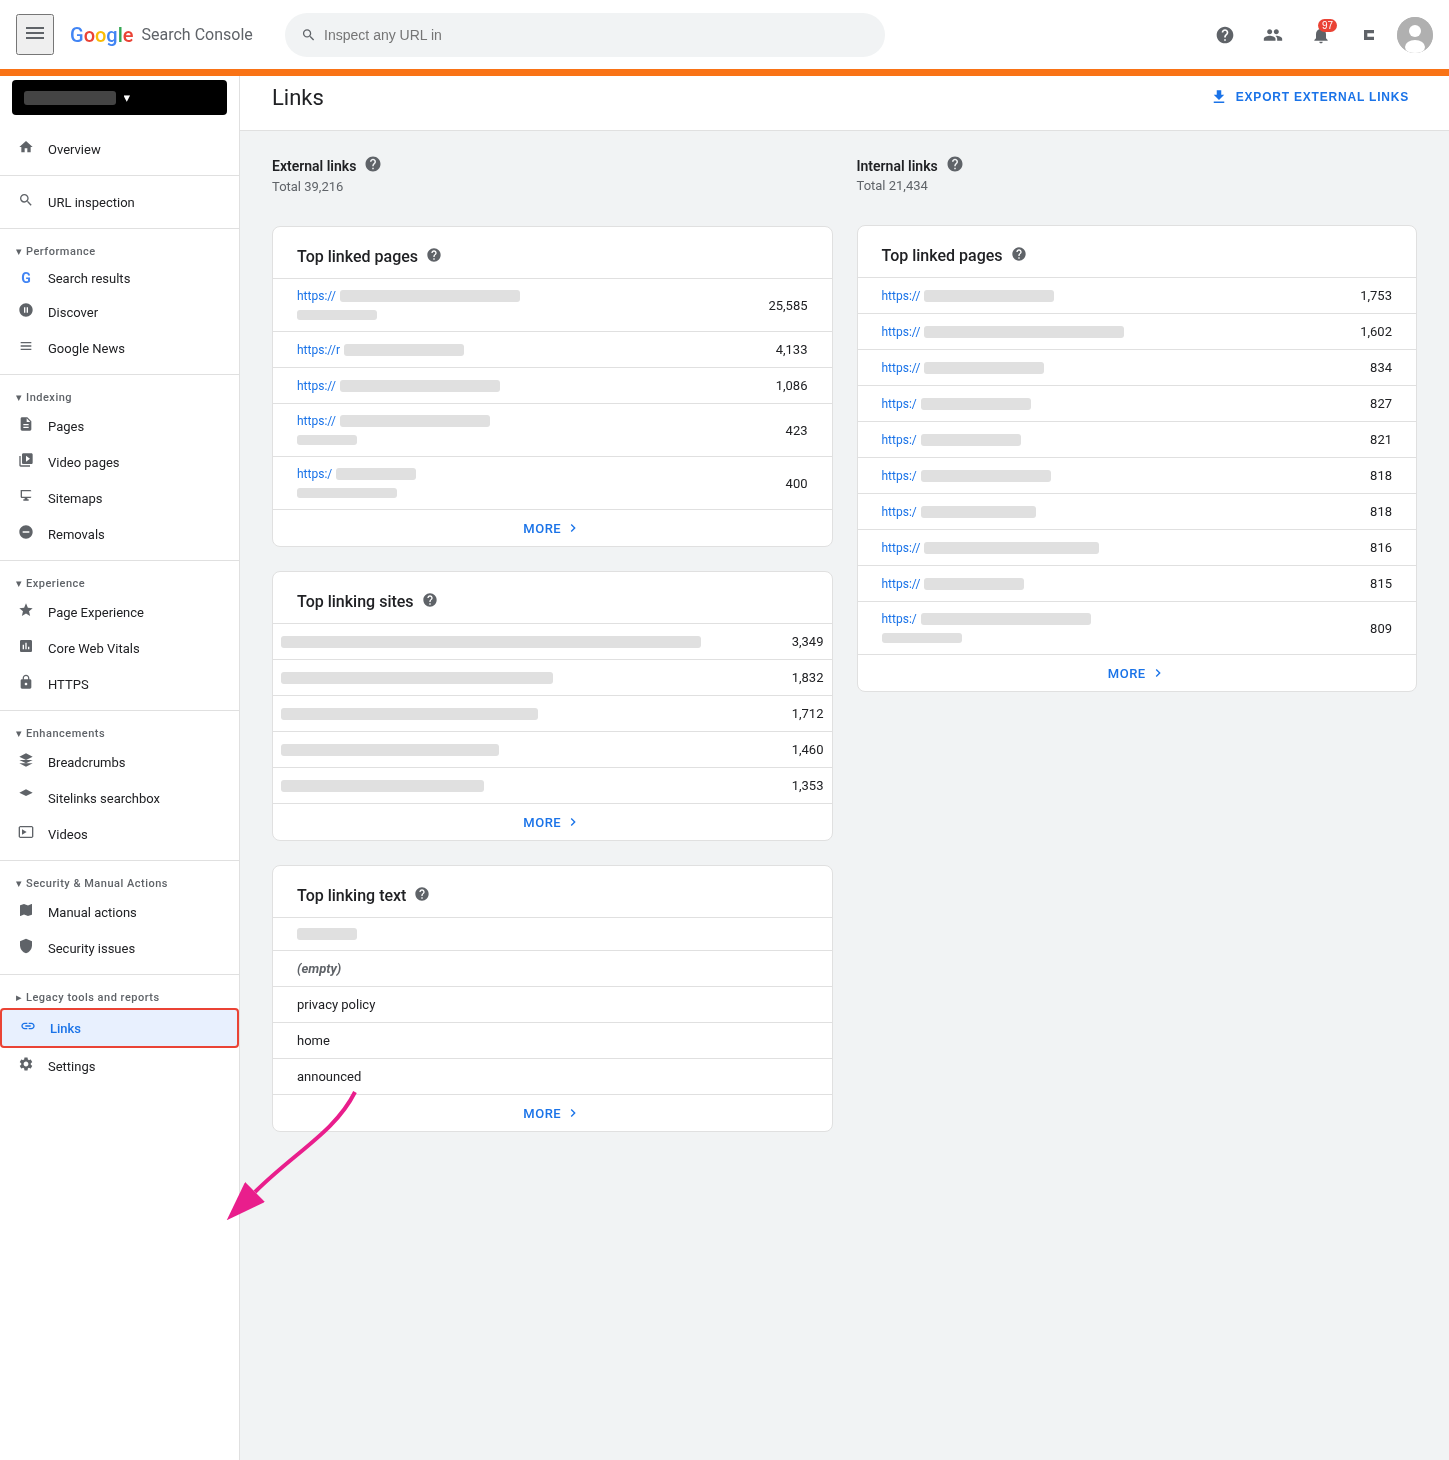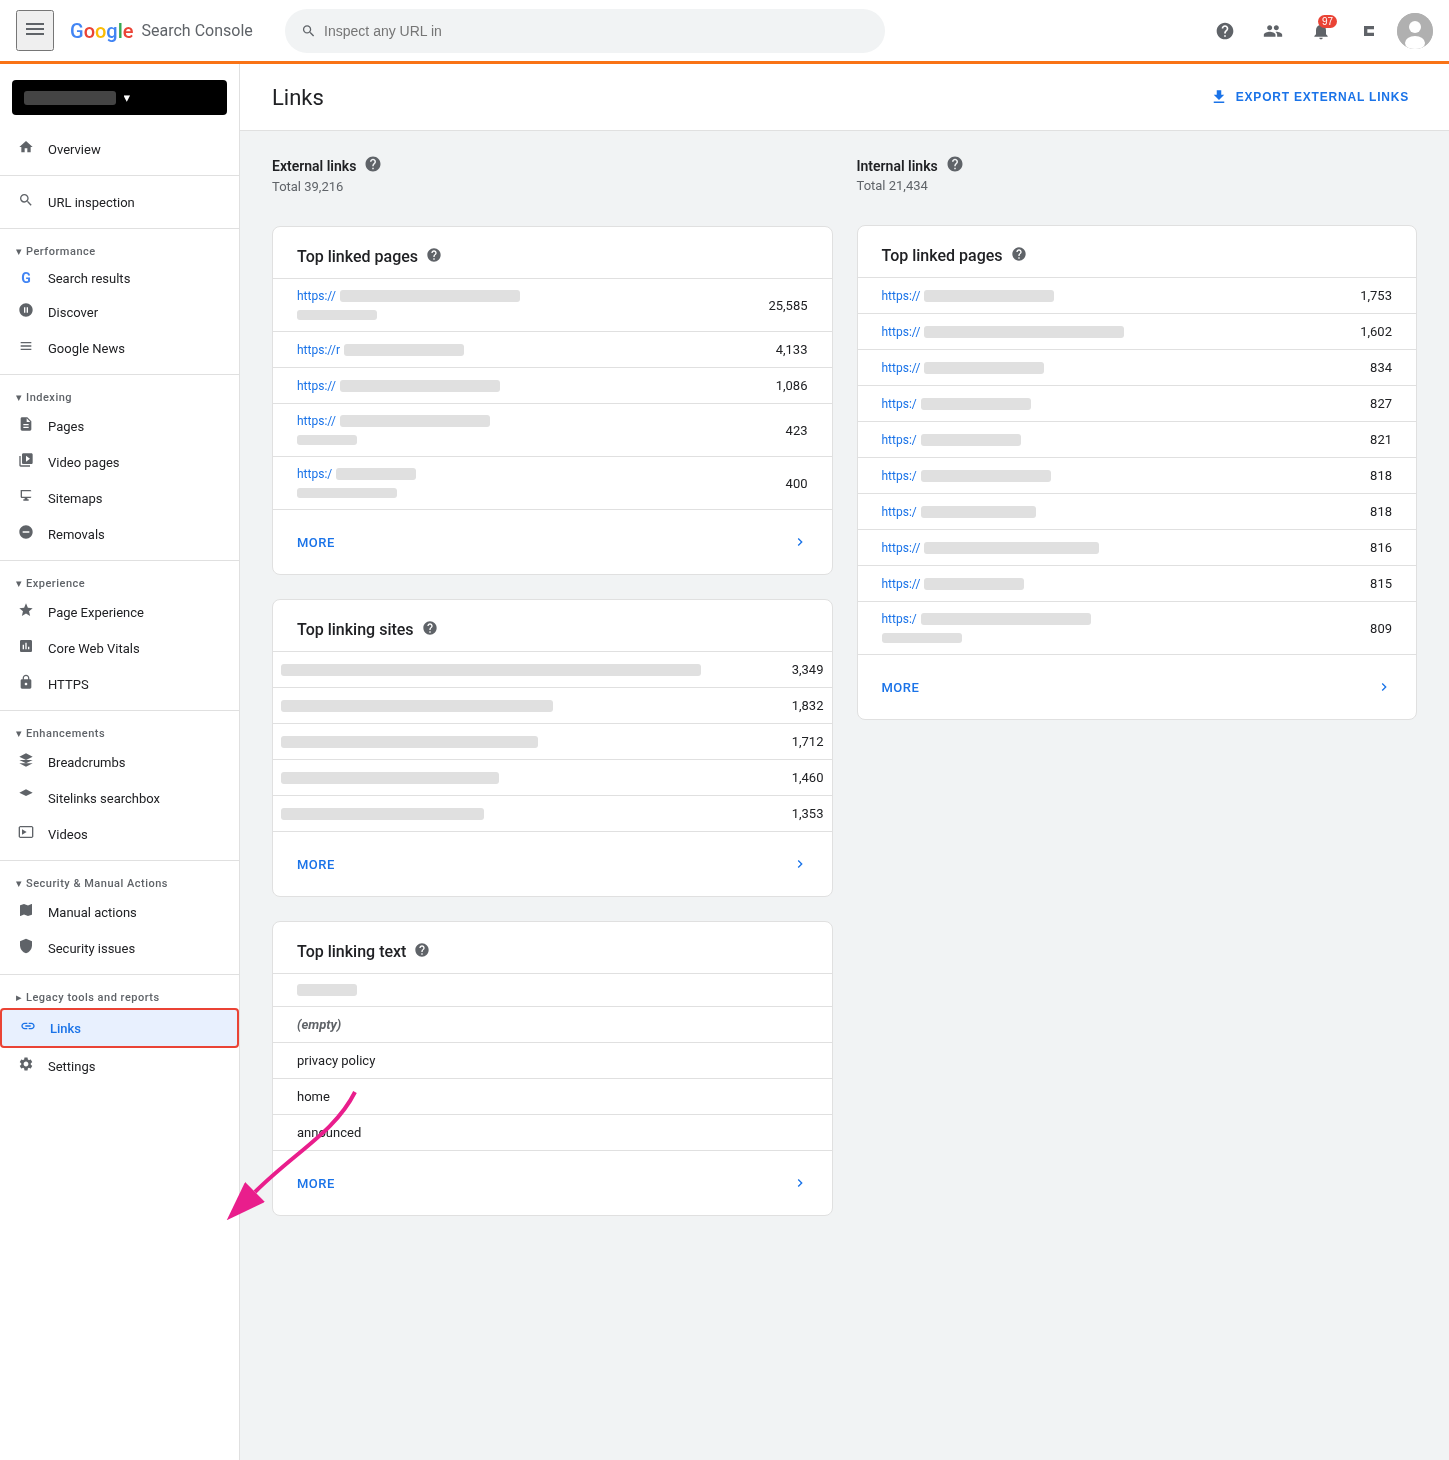--- a/index.html
+++ b/index.html
@@ -1,21 +1,21 @@
 <!DOCTYPE html>
 <html><head>
   <meta charset="utf-8">
   <style>
     * { box-sizing: border-box; margin: 0; padding: 0; }
     body { font-family: 'Google Sans', Roboto, Arial, sans-serif; background: #f1f3f4; font-size: 14px; color: #202124; }
 
     
     .top-nav {
       display: flex; align-items: center; background: #fff;
-      height: 64px; padding: 0 16px; border-bottom: 3px solid #f97316;
+      height: 76px; padding: 0 16px; border-bottom: 7px solid #f97316;
       position: fixed; top: 0; left: 0; right: 0; z-index: 100;
     }
     .top-nav .menu-icon { cursor: pointer; padding: 8px; }
     .logo-area { display: flex; align-items: center; gap: 4px; margin: 0 16px; }
     .logo-g { color: #4285f4; } .logo-o1 { color: #ea4335; } .logo-o2 { color: #fbbc05; } .logo-g2 { color: #4285f4; } .logo-l { color: #34a853; } .logo-e { color: #ea4335; }
     .logo-sc { font-size: 16px; color: #5f6368; margin-left: 4px; }
     .search-bar {
       flex: 1; max-width: 600px; margin: 0 16px;
       display: flex; align-items: center;
       background: #f1f3f4; border-radius: 24px; padding: 14px 16px; gap: 8px;
@@ -99,22 +99,22 @@
       display: flex; align-items: center; justify-content: space-between;
       padding: 10px 24px; border-top: 1px solid #e0e0e0;
     }
     .link-url { font-size: 12px; color: #202124; max-width: 70%; overflow: hidden; }
     .link-count { font-size: 13px; color: #202124; font-weight: 400; }
     .blurred-bar {
       height: 12px; background: #e0e0e0; border-radius: 3px; display: inline-block; vertical-align: middle;
     }
 
     .more-btn {
-      display: flex; align-items: center; justify-content: space-between; gap: 4px;
-      padding: 24px 24px; color: #1a73e8; font-size: 13px; font-weight: 500; cursor: pointer;
+      display: flex; align-items: center; justify-content: center; gap: 4px;
+      padding: 10px 24px; color: #1a73e8; font-size: 13px; font-weight: 500; cursor: pointer;
       border-top: 1px solid #e0e0e0; text-transform: uppercase; letter-spacing: 0.5px;
     }
 
     .link-text-value { font-size: 13px; color: #5f6368; font-style: italic; font-weight: bold; }
     .link-text-normal { font-size: 13px; color: #202124; }
 
     .linking-site-bar-row {
       display: flex; align-items: center; justify-content: space-between;
       padding: 10px 8px; border-top: 1px solid #e0e0e0;
     }

